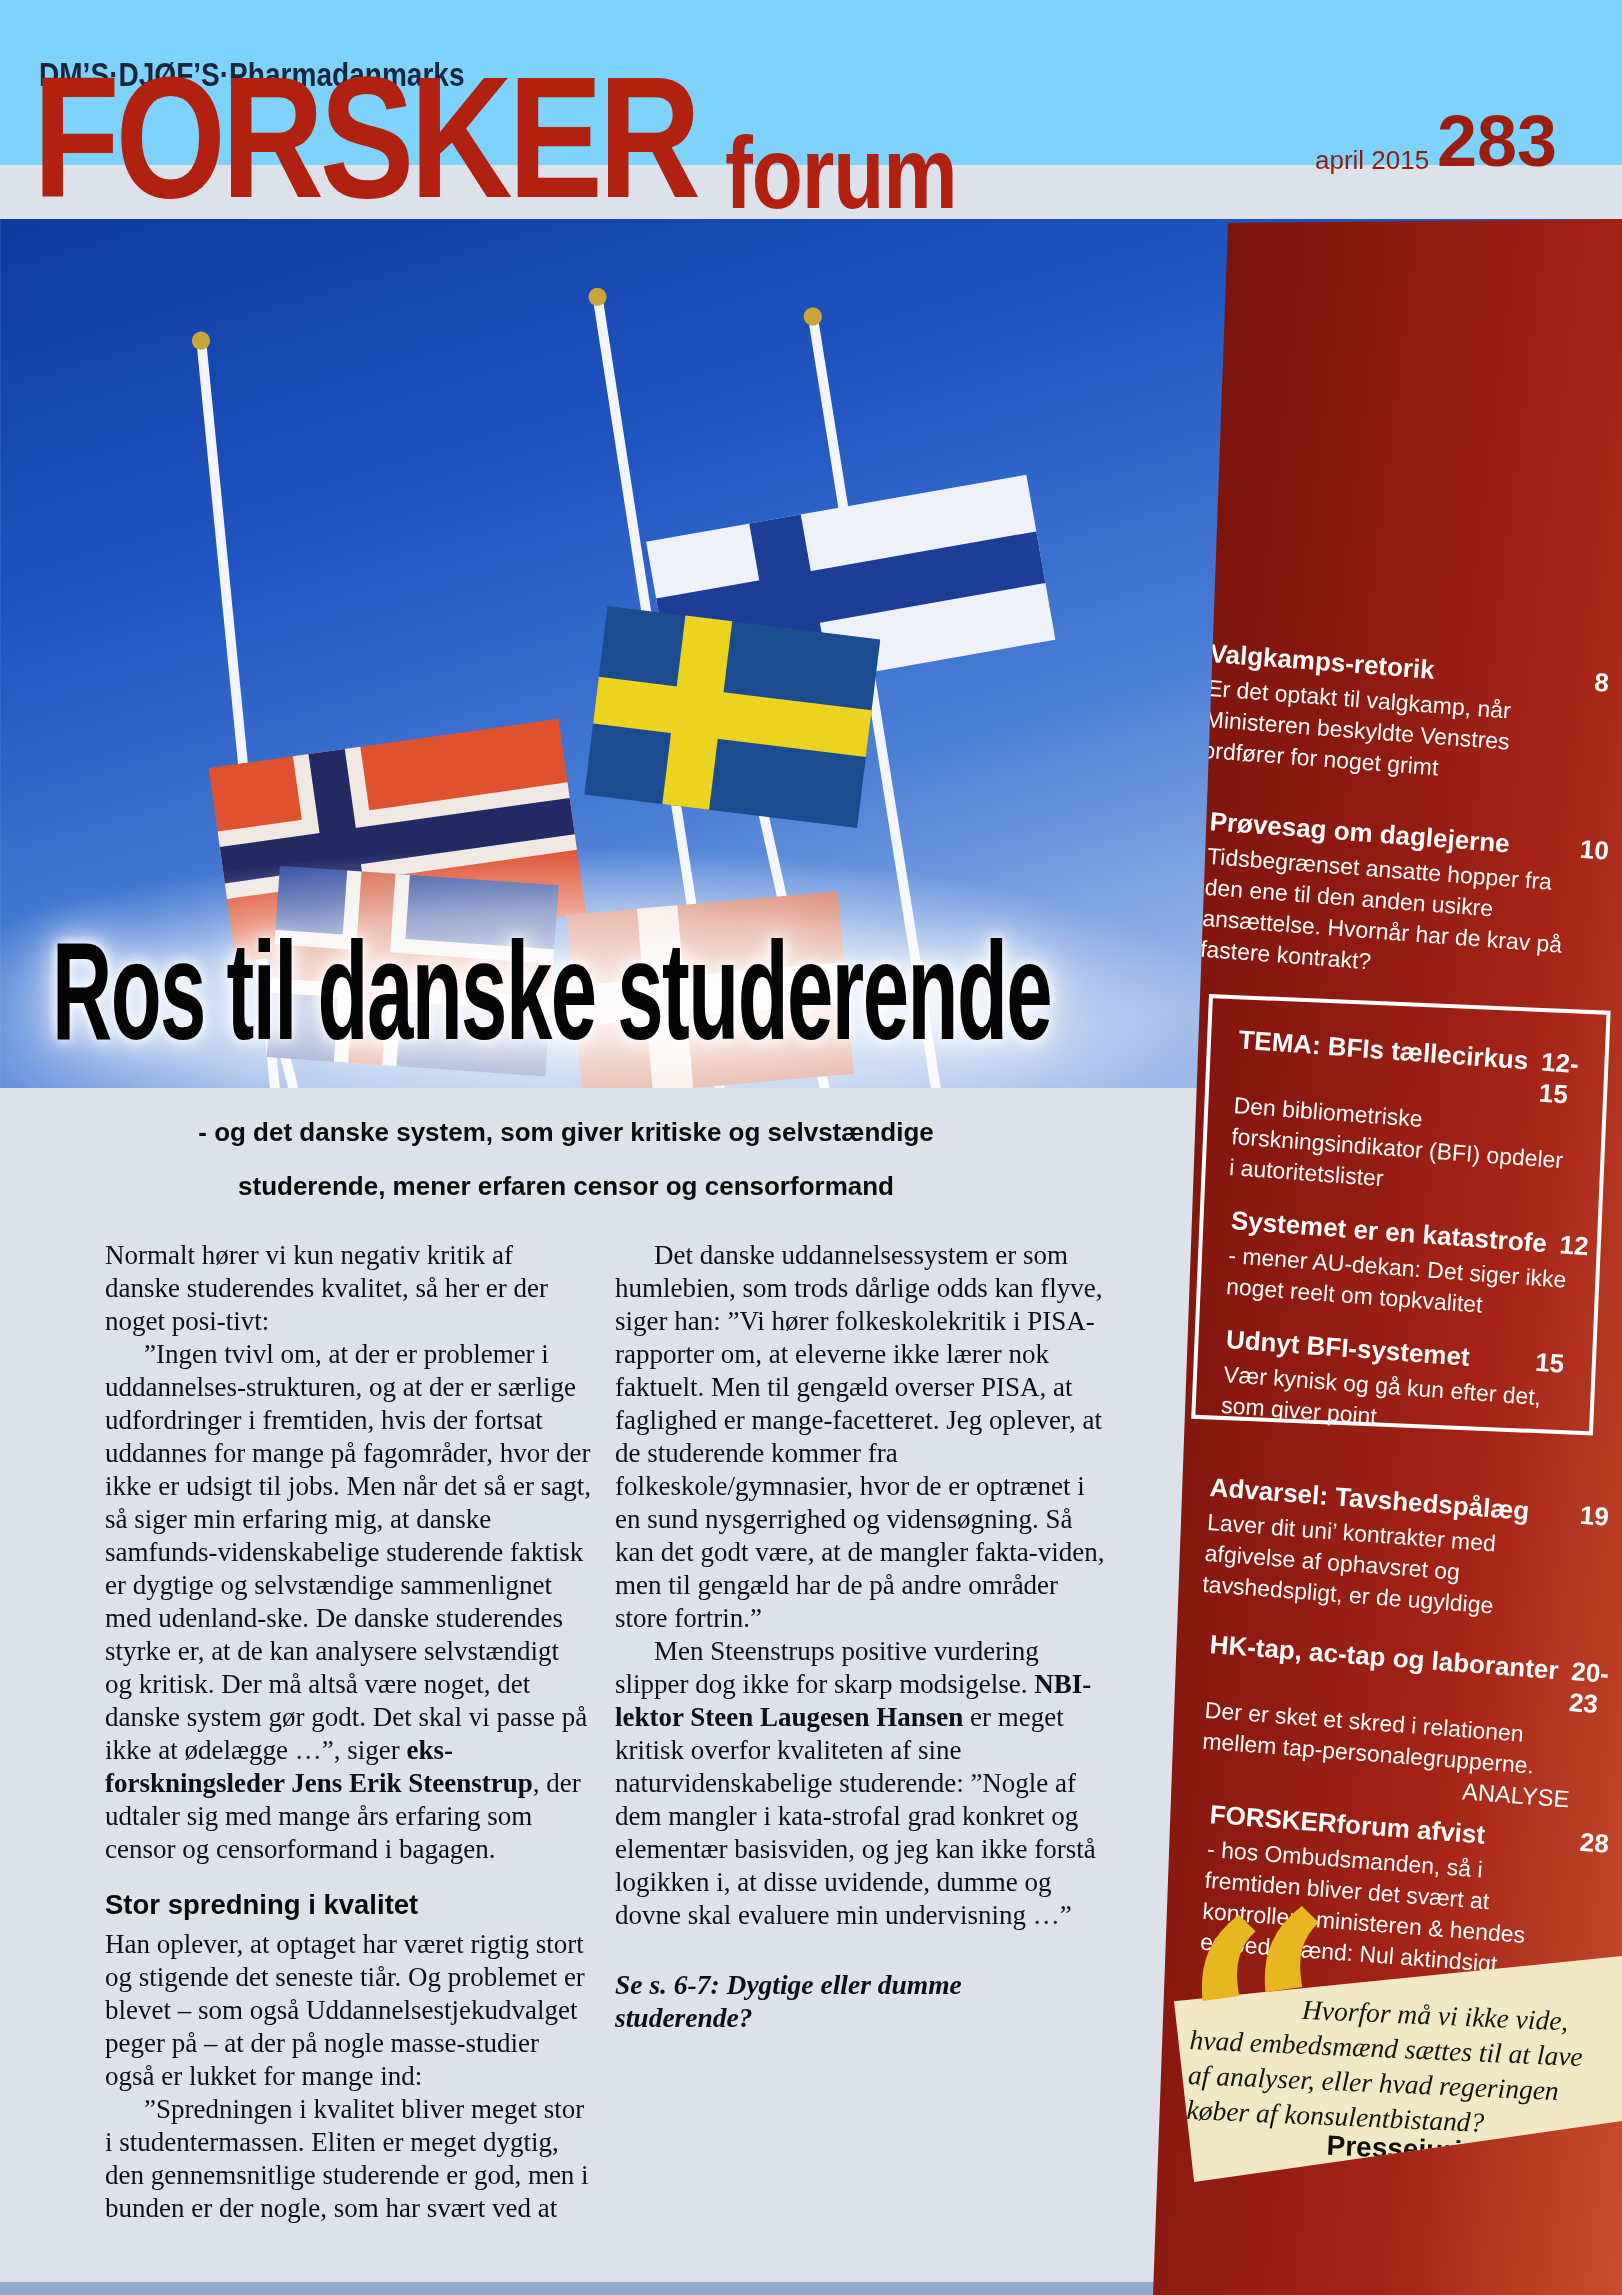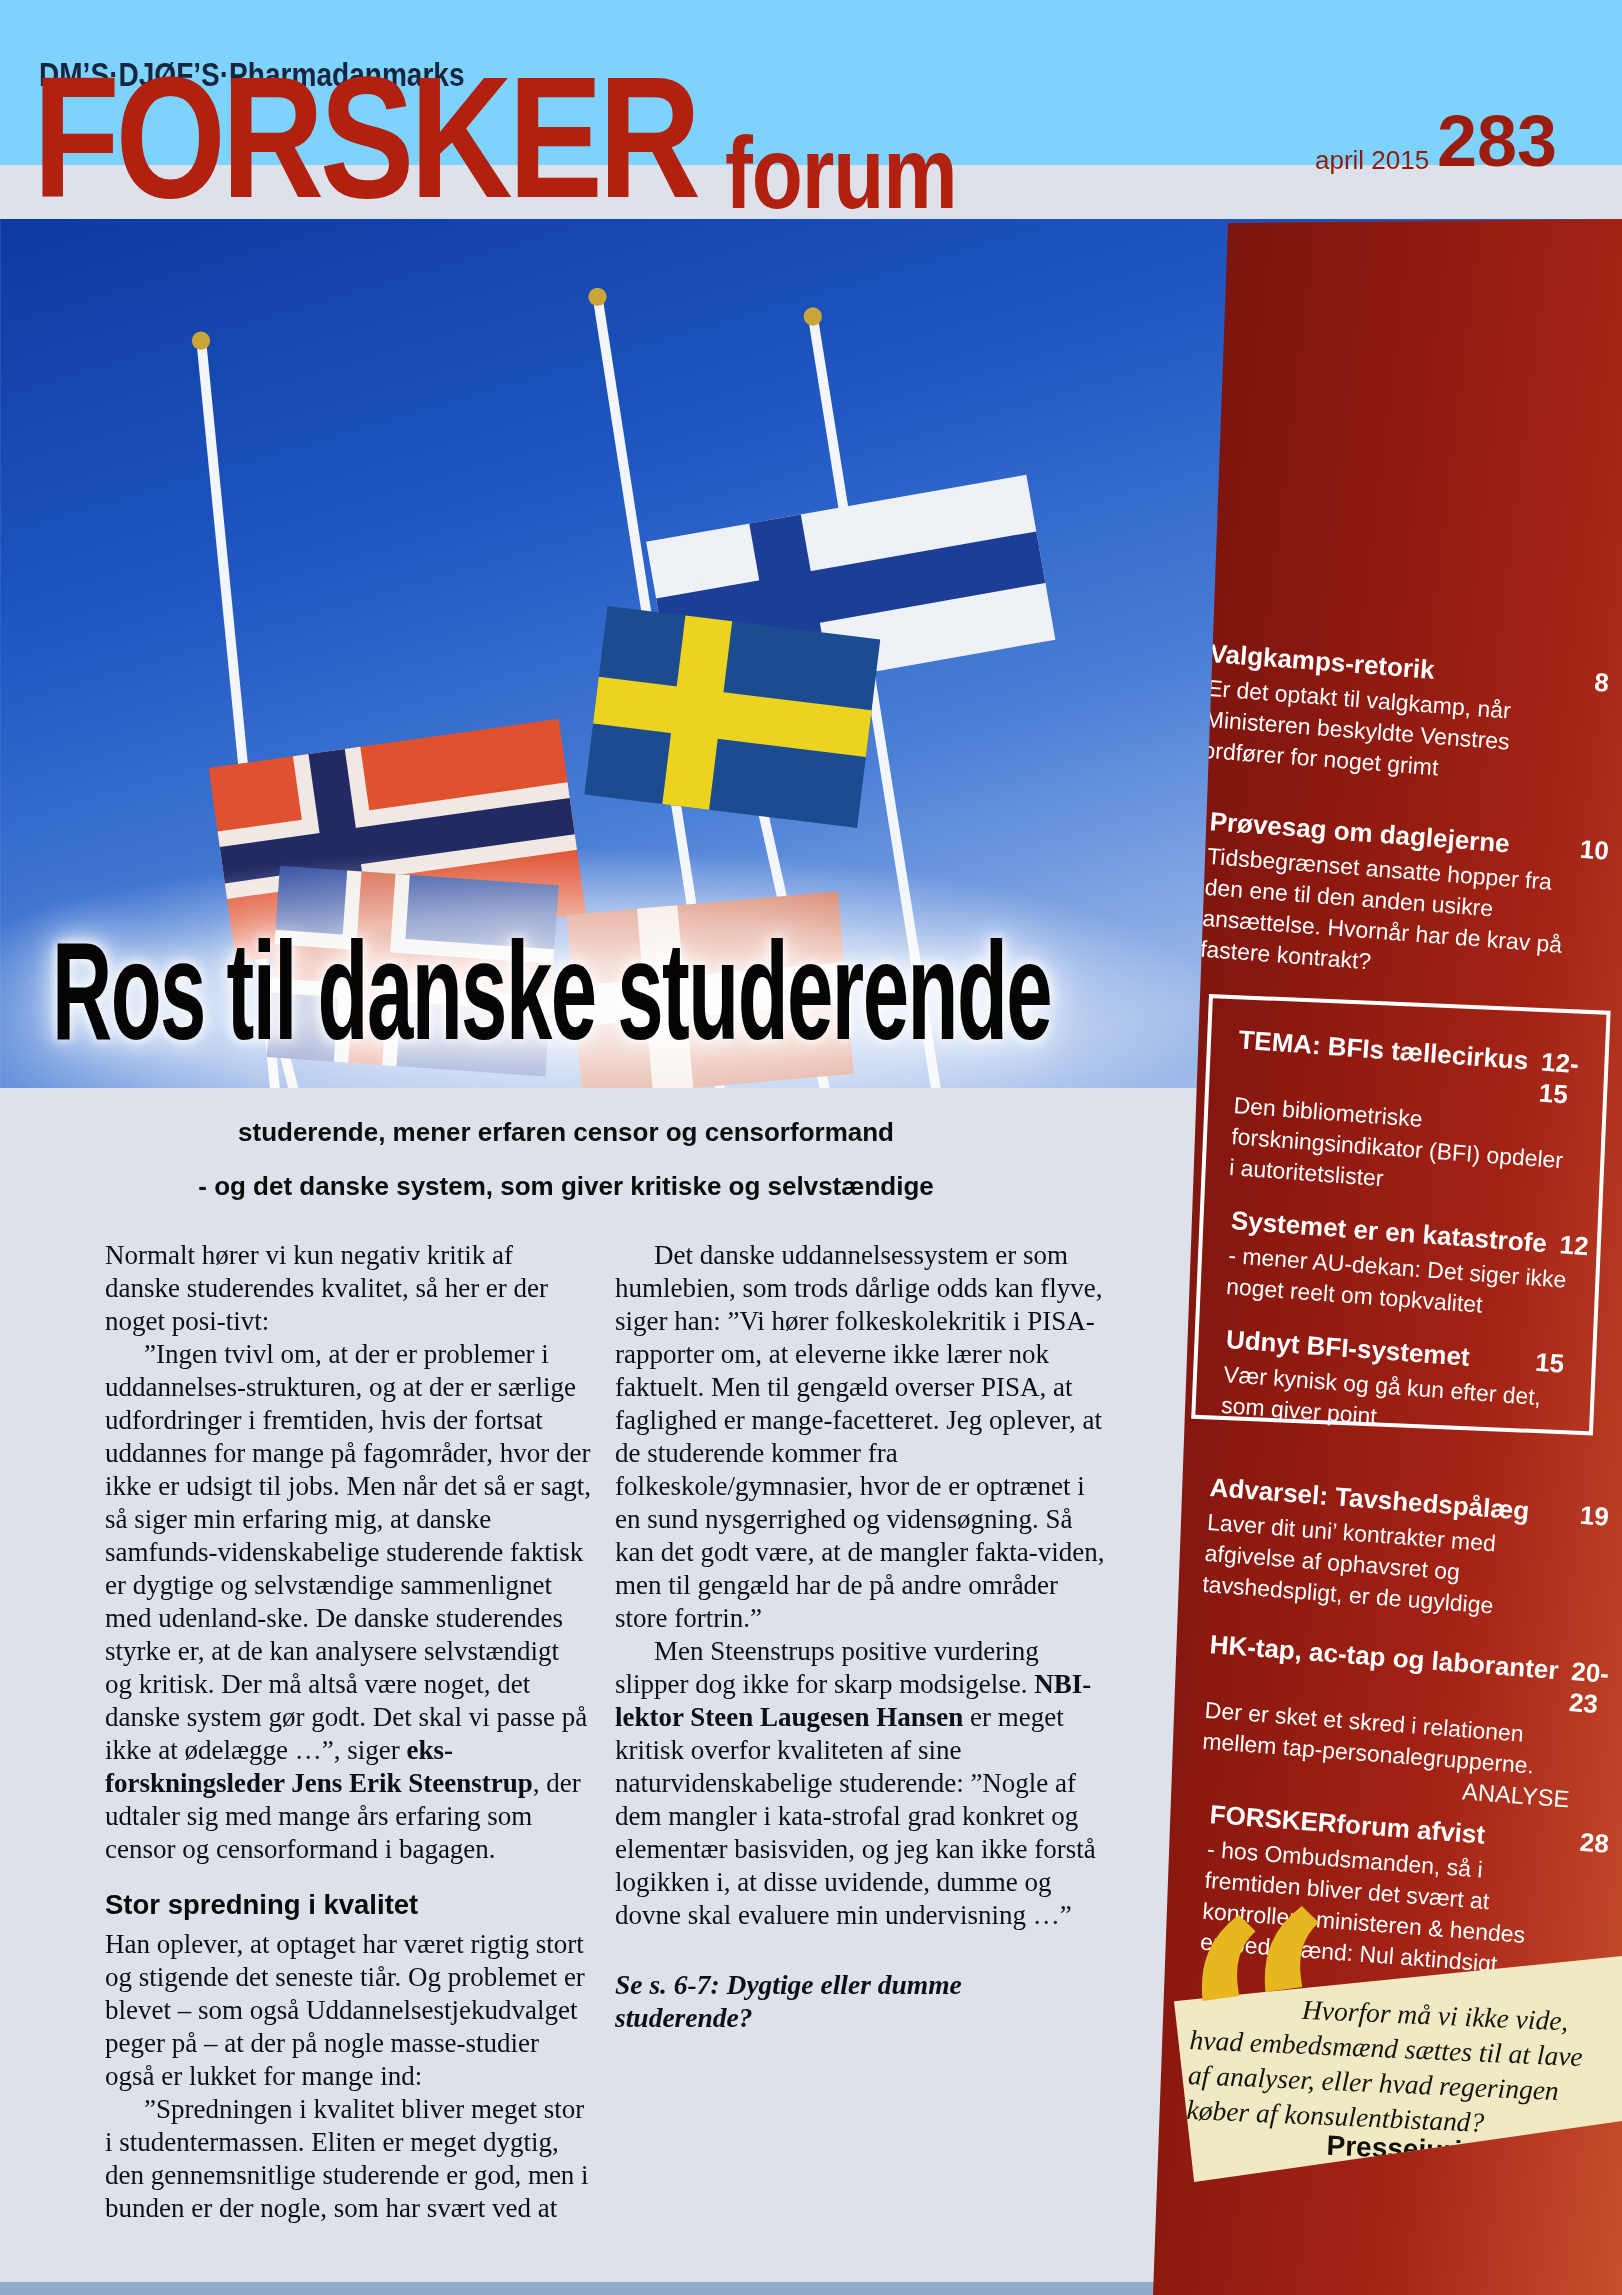--- a/index.html
+++ b/index.html
@@ -147,22 +147,22 @@
         <rect x="-100" y="-140" width="62" height="280" fill="#f3e4da"></rect>
         <rect x="-208" y="-31" width="416" height="62" fill="#f3e4da"></rect>
       </g>
 
       <ellipse cx="860" cy="1210" rx="1020" ry="250" fill="url(#glow)"></ellipse>
     </svg>
   </div>
 
   <h1 class="headline">Ros til danske studerende</h1>
   <div class="subtitle">
+    <div>- og det danske system, som giver kritiske og selvstændige</div>
     <div>studerende, mener erfaren censor og censorformand</div>
-    <div>- og det danske system, som giver kritiske og selvstændige</div>
   </div>
 
   <div class="col col1">
     <p>Normalt hører vi kun negativ kritik af danske studerendes kvalitet, så her er der noget posi-tivt:</p>
     <p class="indent"><span>”Ingen tvivl om, at der er problemer i uddannelses-strukturen, og at der er særlige udfordringer i fremtiden, hvis der fortsat uddannes for mange på fagområder, hvor der ikke er udsigt til jobs. Men når det så er sagt, så siger min erfaring mig, at danske samfunds-videnskabelige studerende faktisk er dygtige og selvstændige sammenlignet med udenland-ske. De danske studerendes styrke er, at de kan analysere selvstændigt og kritisk. Der må altså være noget, det danske system gør godt. Det skal vi passe på ikke at ødelægge …”, siger </span><span class="b">eks-forskningsleder Jens Erik Steenstrup</span><span>, der udtaler sig med mange års erfaring som censor og censorformand i bagagen.</span></p>
     <h3 class="subhead">Stor spredning i kvalitet</h3>
     <p>Han oplever, at optaget har været rigtig stort og stigende det seneste tiår. Og problemet er blevet – som også Uddannelsestjekudvalget peger på – at der på nogle masse-studier også er lukket for mange ind:</p>
     <p class="indent">”Spredningen i kvalitet bliver meget stor i studentermassen. Eliten er meget dygtig, den gennemsnitlige studerende er god, men i bunden er der nogle, som har svært ved at</p>
   </div>
 

